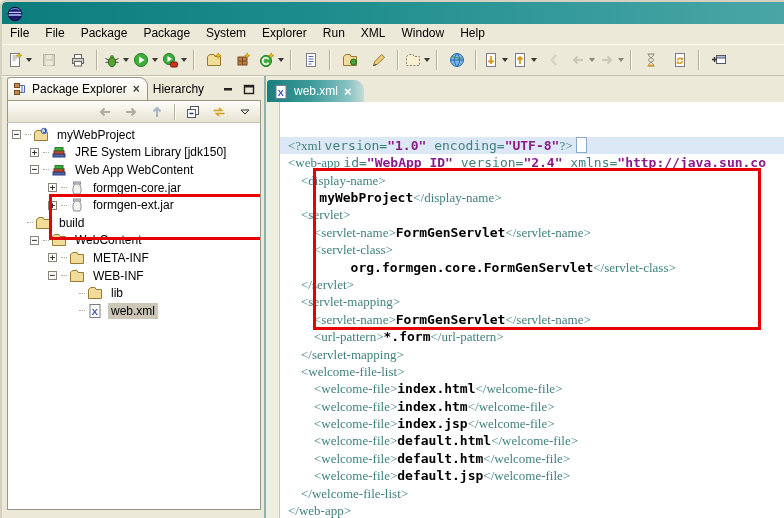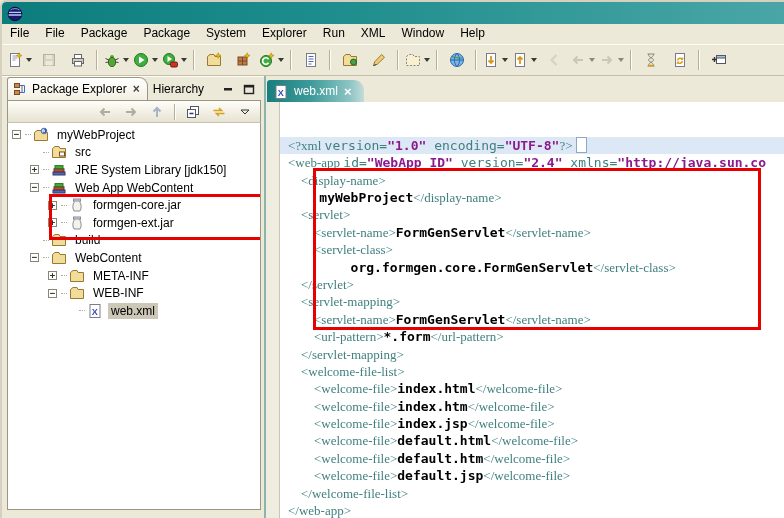--- a/index.html
+++ b/index.html
@@ -353,54 +353,53 @@
               </svg></span>
           </div>
         </div>
       <div class="tree-wrap">
         <div class="tree" id="tree">
             <div class="tree-row" style="padding-left: 4px;"><span class="expander">−</span><span class="dots"></span><span class="t-icon"><svg width="16" height="16" viewBox="0 0 16 16" xmlns="http://www.w3.org/2000/svg">
                   <path d="M1.5 5.5l2.5-2h4l1 2h5.5v8h-13z" fill="#f2dc9a" stroke="#9a7a30"></path>
                   <circle cx="11" cy="4" r="2.8" fill="#c8d8f0" stroke="#4a6ab8"></circle>
                   <text x="9.9" y="6.3" font-size="6" font-weight="bold" fill="#203a8a" font-family="Liberation Sans,sans-serif">J</text>
                 </svg></span><span class="t-label">myWebProject</span></div>
-            <div class="tree-row" style="padding-left: 22px;"><span class="expander none"></span><span class="dots"></span><span class="t-icon"><svg width="16" height="16" viewBox="0 0 16 16" xmlns="http://www.w3.org/2000/svg">
-                  <path d="M1.5 4.5l2.5-2h4l1 2h5.5v9h-13z" fill="#f2dc9a" stroke="#9a7a30"></path>
-                  <rect x="8.5" y="8" width="5" height="4" fill="#fff" stroke="#7a4a22"></rect>
-                </svg></span><span class="t-label">src</span></div>
             <div class="tree-row" style="padding-left: 22px;"><span class="expander">+</span><span class="dots"></span><span class="t-icon"><svg width="16" height="16" viewBox="0 0 16 16" xmlns="http://www.w3.org/2000/svg">
                   <rect x="2" y="10" width="12" height="3" fill="#4a6ab8" stroke="#2a3a78"></rect>
                   <rect x="3" y="6.8" width="10" height="3" fill="#bc4a3a" stroke="#7a2a1a"></rect>
                   <rect x="4" y="3.6" width="8" height="3" fill="#3fae3f" stroke="#1e7a1e"></rect>
                 </svg></span><span class="t-label">JRE System Library [jdk150]</span></div>
             <div class="tree-row" style="padding-left: 22px;"><span class="expander">−</span><span class="dots"></span><span class="t-icon"><svg width="16" height="16" viewBox="0 0 16 16" xmlns="http://www.w3.org/2000/svg">
                   <rect x="2" y="10" width="12" height="3" fill="#4a6ab8" stroke="#2a3a78"></rect>
                   <rect x="3" y="6.8" width="10" height="3" fill="#bc4a3a" stroke="#7a2a1a"></rect>
                   <rect x="4" y="3.6" width="8" height="3" fill="#3fae3f" stroke="#1e7a1e"></rect>
                 </svg></span><span class="t-label">Web App WebContent</span></div>
             <div class="tree-row" style="padding-left: 40px;"><span class="expander">+</span><span class="dots"></span><span class="t-icon"><svg width="16" height="16" viewBox="0 0 16 16" xmlns="http://www.w3.org/2000/svg">
                   <path d="M5 3.5h6v2c1.5 2 1.5 6.5 0 8.5H5c-1.5-2-1.5-6.5 0-8.5z" fill="#f4f2ec" stroke="#8a8a98"></path>
                   <rect x="4.5" y="2" width="7" height="2" fill="#d8d8e0" stroke="#8a8a98"></rect>
                 </svg></span><span class="t-label">formgen-core.jar</span></div>
             <div class="tree-row" style="padding-left: 40px;"><span class="expander">+</span><span class="dots"></span><span class="t-icon"><svg width="16" height="16" viewBox="0 0 16 16" xmlns="http://www.w3.org/2000/svg">
                   <path d="M5 3.5h6v2c1.5 2 1.5 6.5 0 8.5H5c-1.5-2-1.5-6.5 0-8.5z" fill="#f4f2ec" stroke="#8a8a98"></path>
                   <rect x="4.5" y="2" width="7" height="2" fill="#d8d8e0" stroke="#8a8a98"></rect>
                 </svg></span><span class="t-label">formgen-ext.jar</span></div>
-            <div class="tree-row" style="padding-left: 22px;"><span class="expander none"></span><span class="dots"></span><span class="t-icon"><svg width="16" height="16" viewBox="0 0 16 16" xmlns="http://www.w3.org/2000/svg">
+            <div class="tree-row" style="padding-left: 6px;"><span class="expander none"></span><span class="dots"></span><span class="t-icon"><svg width="16" height="16" viewBox="0 0 16 16" xmlns="http://www.w3.org/2000/svg">
                   <path d="M1.5 4.5l2.5-2h4l1 2h5.5v9h-13z" fill="#f2dc9a" stroke="#9a7a30"></path>
                 </svg></span><span class="t-label">build</span></div>
             <div class="tree-row" style="padding-left: 22px;"><span class="expander">−</span><span class="dots"></span><span class="t-icon"><svg width="16" height="16" viewBox="0 0 16 16" xmlns="http://www.w3.org/2000/svg">
                   <path d="M1.5 4.5l2.5-2h4l1 2h5.5v9h-13z" fill="#f2dc9a" stroke="#9a7a30"></path>
                 </svg></span><span class="t-label">WebContent</span></div>
             <div class="tree-row" style="padding-left: 40px;"><span class="expander">+</span><span class="dots"></span><span class="t-icon"><svg width="16" height="16" viewBox="0 0 16 16" xmlns="http://www.w3.org/2000/svg">
                   <path d="M1.5 4.5l2.5-2h4l1 2h5.5v9h-13z" fill="#f2dc9a" stroke="#9a7a30"></path>
                 </svg></span><span class="t-label">META-INF</span></div>
             <div class="tree-row" style="padding-left: 40px;"><span class="expander">−</span><span class="dots"></span><span class="t-icon"><svg width="16" height="16" viewBox="0 0 16 16" xmlns="http://www.w3.org/2000/svg">
                   <path d="M1.5 4.5l2.5-2h4l1 2h5.5v9h-13z" fill="#f2dc9a" stroke="#9a7a30"></path>
                 </svg></span><span class="t-label">WEB-INF</span></div>
+            <div class="tree-row" style="padding-left: 58px;"><span class="expander none"></span><span class="dots"></span><span class="t-icon"><svg width="16" height="16" viewBox="0 0 16 16" xmlns="http://www.w3.org/2000/svg">
+                  <path d="M1.5 4.5l2.5-2h4l1 2h5.5v9h-13z" fill="#f2dc9a" stroke="#9a7a30"></path>
+                </svg></span><span class="t-label">lib</span></div>
             <div class="tree-row selected" style="padding-left: 58px;"><span class="expander none"></span><span class="dots"></span><span class="t-icon"><svg width="16" height="16" viewBox="0 0 16 16" xmlns="http://www.w3.org/2000/svg">
                   <rect x="3" y="1.5" width="10" height="13" fill="#fff" stroke="#7a7a88"></rect>
                   <text x="4.8" y="11.5" font-size="9" font-weight="bold" fill="#3a4ab8" font-family="Liberation Sans,sans-serif">X</text>
                 </svg></span><span class="t-label">web.xml</span></div>
             <div class="tree-redbox"></div>
           </div>
 
       </div>
     </div>
 

